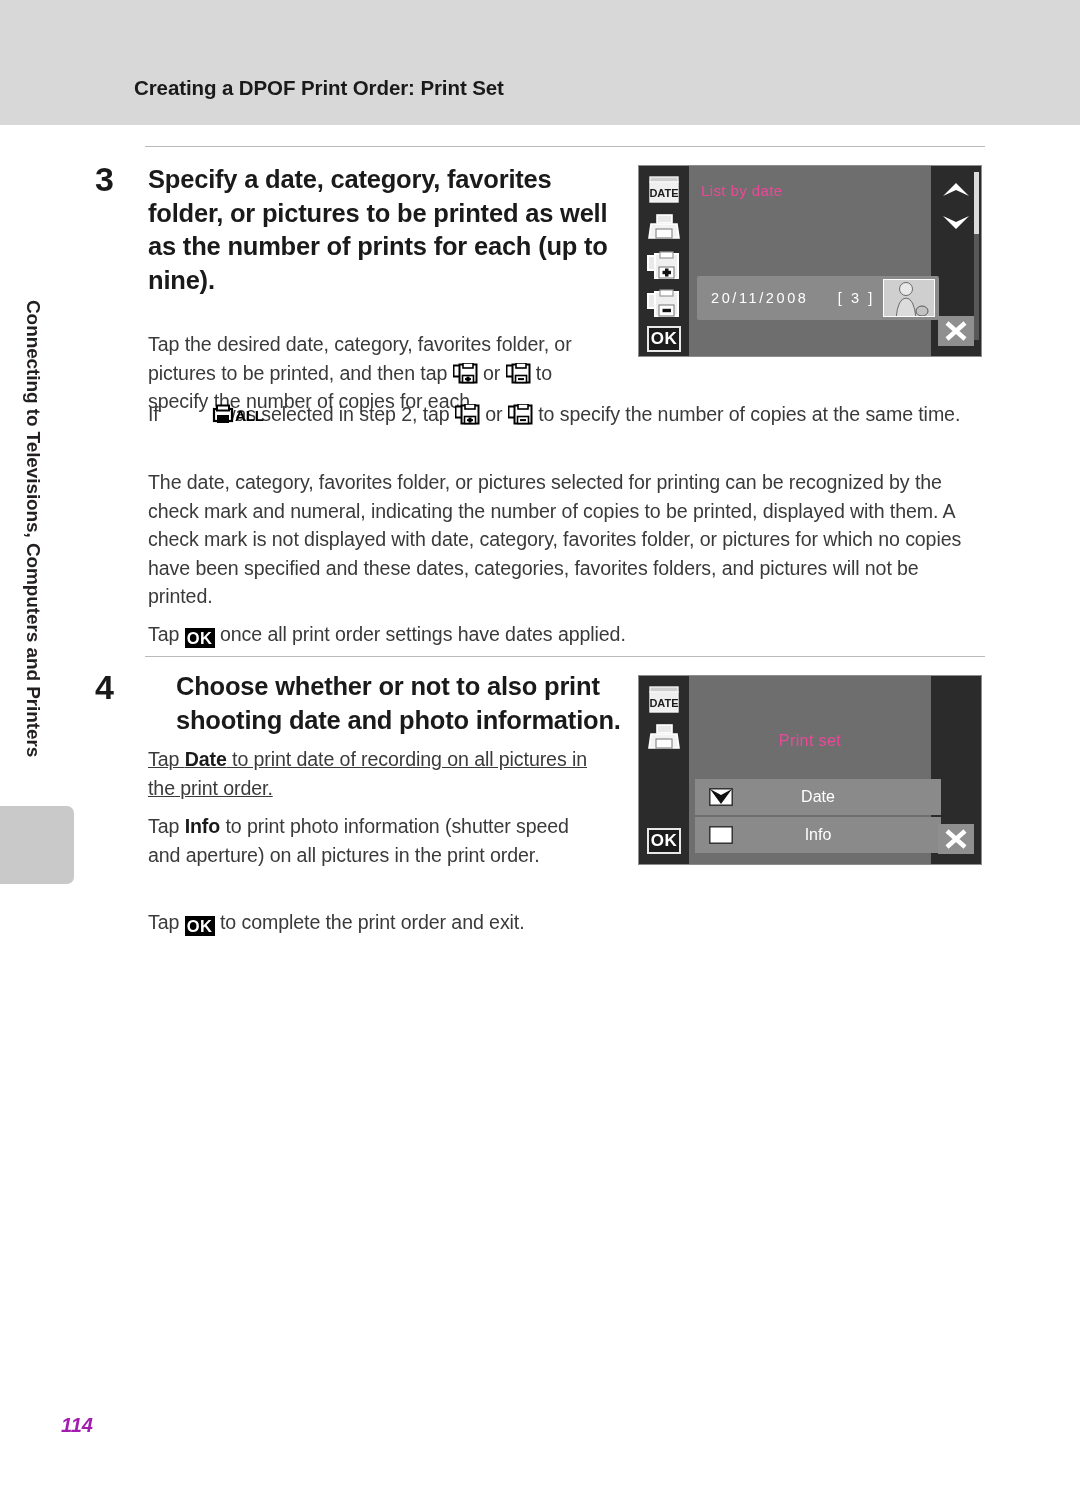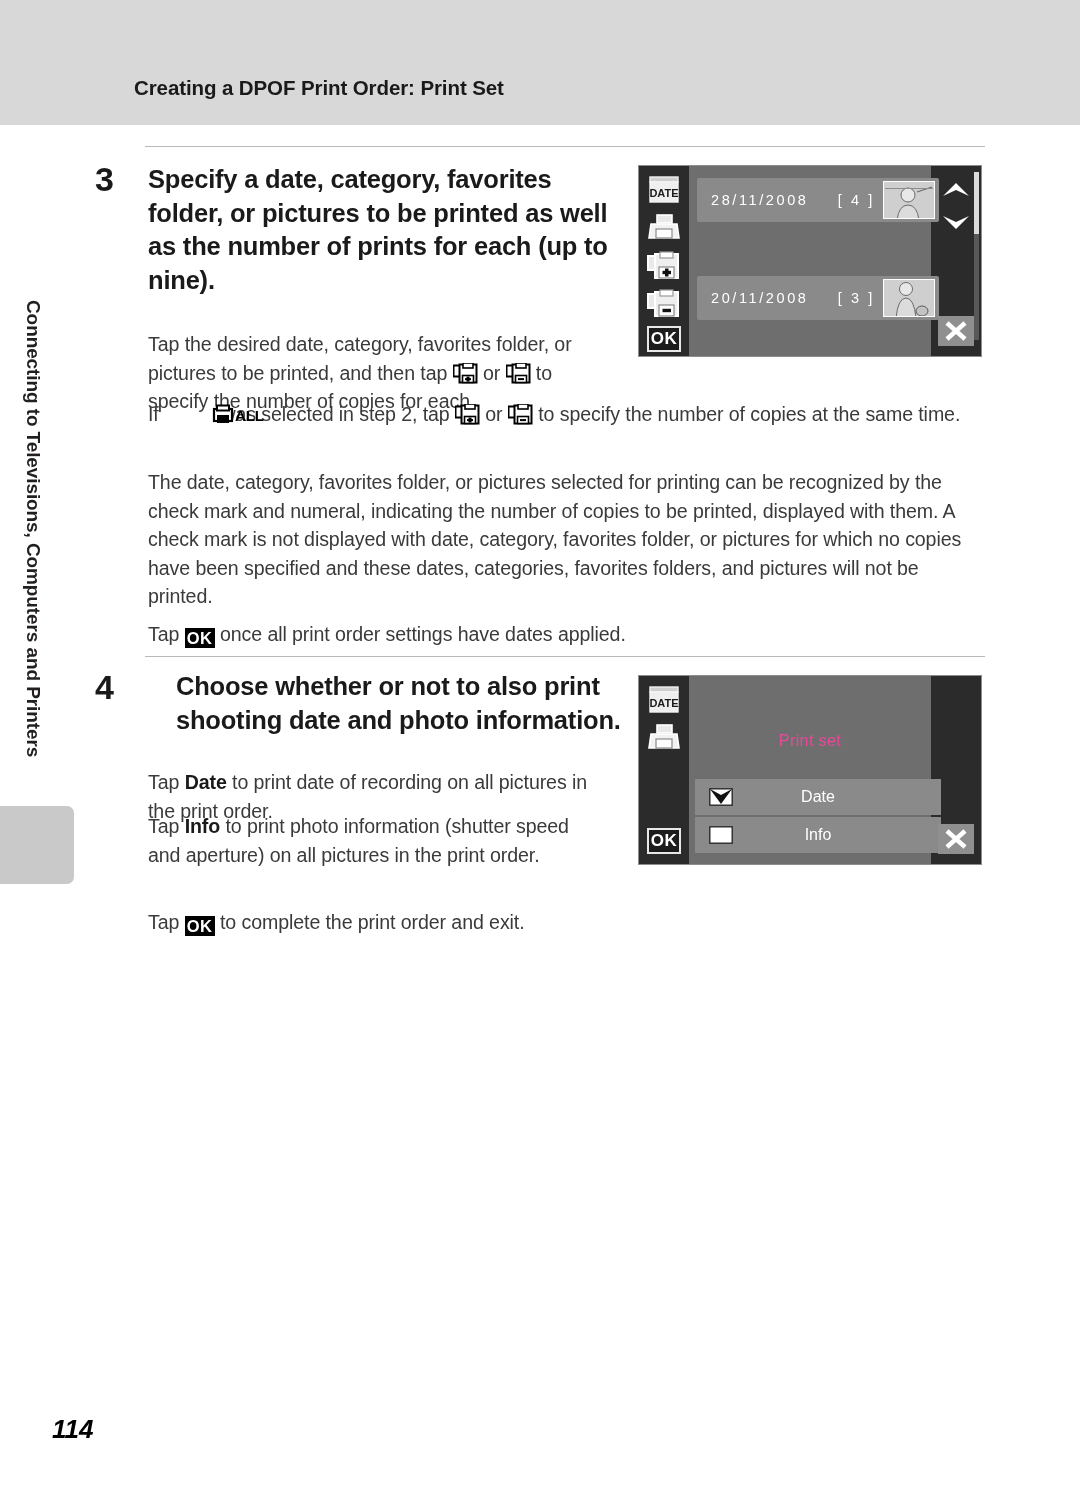--- a/index.html
+++ b/index.html
@@ -222,24 +222,24 @@
     color: #ffffff; font-size: 16px;
   }
   .optrow .obox {
     position: absolute; left: 14px; top: 50%;
     transform: translateY(-50%);
     width: 24px; height: 18px;
   }
 
   .pagenum {
     position: absolute;
-    left: 52px; top: 1414px;
-    font-size: 26px; font-weight: 700;
+    left: 61px; top: 1414px;
+    font-size: 20px; font-weight: 700;
     font-style: italic;
-    color: #000000;
+    color: #a21caf;
   }
 </style>
 </head>
 <body>
 
 <div class="header-band"></div>
 <div class="header-title">Creating a DPOF Print Order: Print Set</div>
 
 <div class="vtab-text">Connecting to Televisions, Computers and Printers</div>
 <div class="vtab-marker"></div>
@@ -291,21 +291,21 @@
 
 <div class="para" style="left:148px; top:468px; width:838px;">The date, category, favorites folder, or pictures selected for printing can be recognized by the check mark and numeral, indicating the number of copies to be printed, displayed with them. A check mark is not displayed with date, category, favorites folder, or pictures for which no copies have been specified and these dates, categories, favorites folders, and pictures will not be printed.</div>
 
 <div class="para" style="left:148px; top:620px; width:838px;">
   <span>Tap </span><span class="ic ic-ok">OK</span><span> once all print order settings have dates applied.</span>
 </div>
 
 <div class="step-num" style="left:95px; top:668px;">4</div>
 <div class="step-head" style="left:148px; top:670px; width:460px;margin-left:28px;">Choose whether or not to also print shooting date and photo information.</div>
 
-<div class="para" style="left:148px; top:768px; width:450px;">
+<div class="para" style="left:148px; top:745px; width:450px;text-decoration:underline;">
   <span>Tap </span><b>Date</b><span> to print date of recording on all pictures in the print order.</span>
 </div>
 
 <div class="para" style="left:148px; top:812px; width:450px;">
   <span>Tap </span><b>Info</b><span> to print photo information (shutter speed and aperture) on all pictures in the print order.</span>
 </div>
 
 <div class="para" style="left:148px; top:908px; width:500px;">
   <span>Tap </span><span class="ic ic-ok">OK</span><span> to complete the print order and exit.</span>
 </div>
@@ -345,33 +345,20 @@
     <svg viewBox="0 0 34 30" width="34" height="30">
         <rect x="1" y="5" width="15" height="14" fill="#e9e9e9" stroke="#ffffff" stroke-width="2"></rect>
         <rect x="8" y="3" width="23" height="24" fill="#efefef" stroke="#ffffff" stroke-width="2"></rect>
         <rect x="13" y="1" width="13" height="6" fill="#ffffff" stroke="#9a9a9a" stroke-width="1.2"></rect>
         <rect x="12" y="16" width="15" height="11" fill="#ffffff" stroke="#8a8a8a" stroke-width="1.2"></rect>
         <rect x="15.5" y="19.8" width="8.5" height="3.4" fill="#111"></rect>
       </svg>
   </div>
   <div class="okbtn" style="left:8px; top:160px;">OK</div>
 
-  <div class="row" style="top:12px;">
-    <span class="date">28/11/2008</span>
-    <span class="cnt">[    4 ]</span>
-    <span class="thumb">
-      <svg viewBox="0 0 52 38" width="52" height="38">
-          <rect width="52" height="38" fill="#cfcfcf"></rect>
-          <circle cx="24" cy="13" r="7" fill="#e8e8e8" stroke="#6a6a6a" stroke-width="1"></circle>
-          <path d="M13 38 Q15 23 24 23 Q33 23 35 38 Z" fill="#dcdcdc" stroke="#6a6a6a" stroke-width="1"></path>
-          <path d="M33 10 L48 5" stroke="#6a6a6a" stroke-width="1.2" fill="none"></path>
-          <rect x="1" y="6" width="48" height="1" fill="#8d8d8d"></rect>
-        </svg>
-    </span>
-  </div>
 
 
   <div class="row" style="top:110px;">
     <span class="date">20/11/2008</span>
     <span class="cnt">[    3 ]</span>
     <span class="thumb">
       <svg viewBox="0 0 52 38" width="52" height="38">
           <rect width="52" height="38" fill="#cfcfcf"></rect>
           <circle cx="22" cy="9" r="6.5" fill="#e8e8e8" stroke="#6a6a6a" stroke-width="1"></circle>
           <path d="M12 38 Q14 18 22 18 Q30 18 32 38 Z" fill="#dcdcdc" stroke="#6a6a6a" stroke-width="1"></path>

